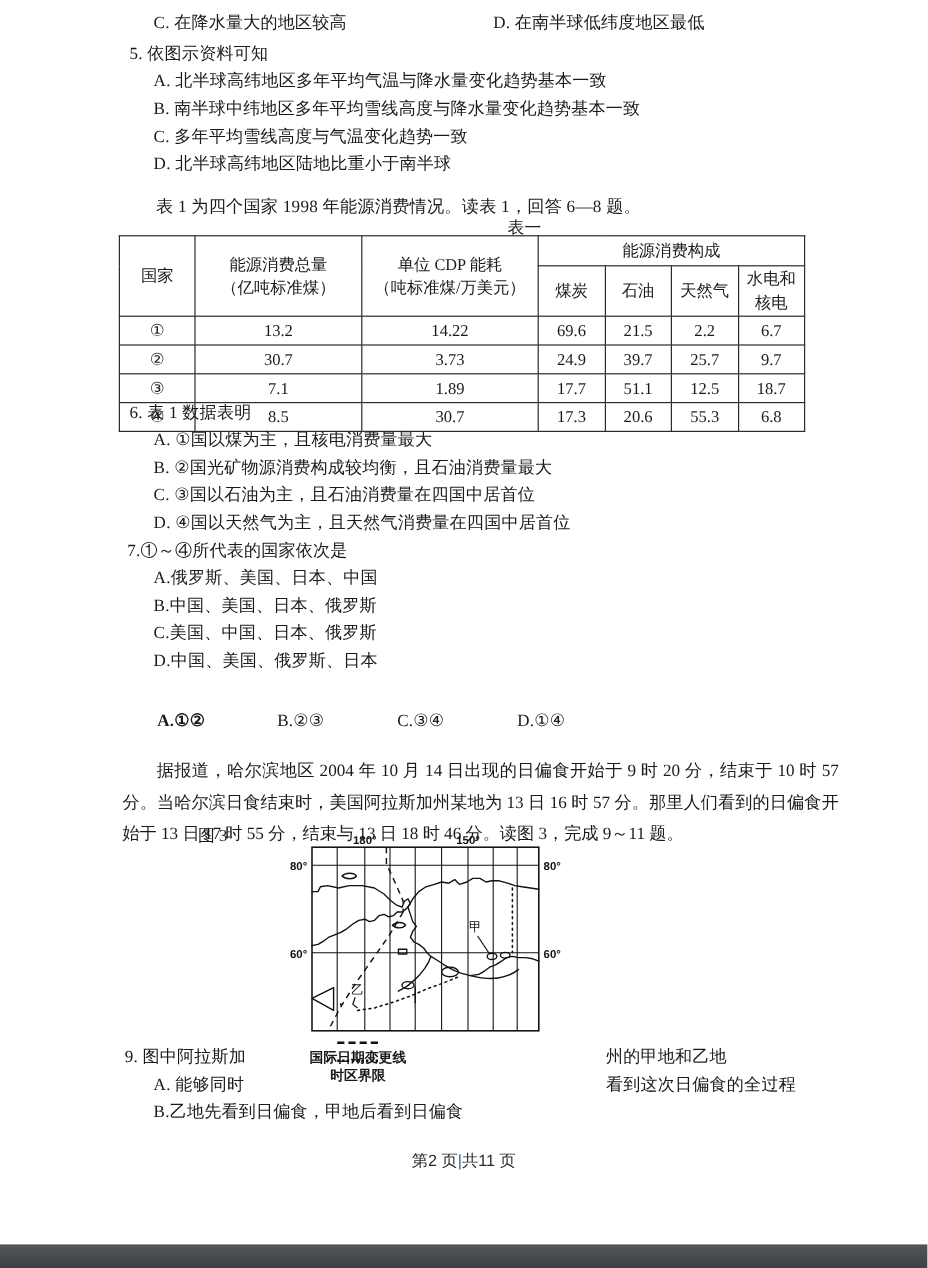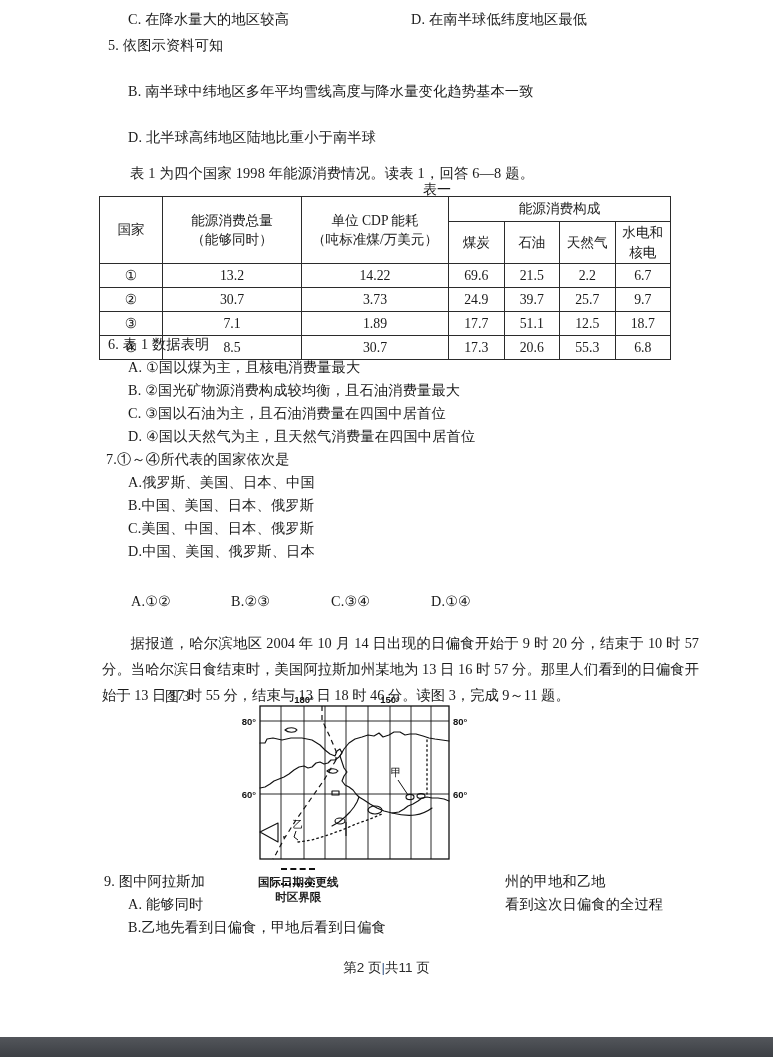--- a/index.html
+++ b/index.html
@@ -134,34 +134,36 @@
 </style>
 </head>
 <body>
 
 <div class="page">
 
   <div class="line opt" style="left:128px; top:12px;">C.  在降水量大的地区较高</div>
   <div class="line opt" style="left:411px; top:12px;">D.  在南半球低纬度地区最低</div>
 
   <div class="line qnum" style="left:108px; top:38px;">5.  依图示资料可知</div>
+  <div class="line opt" style="left:128px; top:61px;">A.  北半球高纬地区多年平均气温与降水量变化趋势基本一致</div>
   <div class="line opt" style="left:128px; top:84px;">B.  南半球中纬地区多年平均雪线高度与降水量变化趋势基本一致</div>
+  <div class="line opt" style="left:128px; top:107px;">C.  多年平均雪线高度与气温变化趋势一致</div>
   <div class="line opt" style="left:128px; top:130px;">D.  北半球高纬地区陆地比重小于南半球</div>
 
   <div class="line" style="left:130px; top:166px; font-size:14.3px;">表 1 为四个国家 1998 年能源消费情况。读表 1，回答 6—8 题。</div>
 
   <div class="tbl-caption" style="left:16px; top:181px; width:772px;padding-left:35px;">表一</div>
 
   <table class="energy">
     <tbody>
         <tr>
       <th rowspan="2" class="cw-country">国家</th>
       <th rowspan="2" class="cw-total hdr-two-line">
         <div>能源消费总量</div>
-        <div>（能够同时）</div>
+        <div>（亿吨标准煤）</div>
       </th>
       <th rowspan="2" class="cw-cdp hdr-two-line">
         <div>单位 CDP 能耗</div>
         <div>（吨标准煤/万美元）</div>
       </th>
       <th colspan="4">能源消费构成</th>
     </tr>
     <tr>
       <th class="cw-coal">煤炭</th>
       <th class="cw-oil">石油</th>
@@ -213,21 +215,21 @@
   <div class="line opt" style="left:128px; top:383px;">B.  ②国光矿物源消费构成较均衡，且石油消费量最大</div>
   <div class="line opt" style="left:128px; top:406px;">C.  ③国以石油为主，且石油消费量在四国中居首位</div>
   <div class="line opt" style="left:128px; top:429px;">D.  ④国以天然气为主，且天然气消费量在四国中居首位</div>
 
   <div class="line qnum" style="left:106px; top:452px;">7.①～④所代表的国家依次是</div>
   <div class="line opt" style="left:128px; top:475px;">A.俄罗斯、美国、日本、中国</div>
   <div class="line opt" style="left:128px; top:498px;">B.中国、美国、日本、俄罗斯</div>
   <div class="line opt" style="left:128px; top:521px;">C.美国、中国、日本、俄罗斯</div>
   <div class="line opt" style="left:128px; top:544px;">D.中国、美国、俄罗斯、日本</div>
 
-  <div class="line opt" style="left:131px; top:594px;">A.①②</div>
+  <div class="line opt" style="left:131px; top:594px;font-weight:bold;">A.①②</div>
   <div class="line opt" style="left:231px; top:594px;">B.②③</div>
   <div class="line opt" style="left:331px; top:594px;">C.③④</div>
   <div class="line opt" style="left:431px; top:594px;">D.①④</div>
 
   <div class="para" style="left:102px; top:630px; width:597px; text-indent:2em;">据报道，哈尔滨地区 2004 年 10 月 14 日出现的日偏食开始于 9 时 20 分，结束于 10 时 57 分。当哈尔滨日食结束时，美国阿拉斯加州某地为 13 日 16 时 57 分。那里人们看到的日偏食开始于 13 日 17 时 55 分，结束与 13 日 18 时 46 分。读图 3，完成 9～11 题。</div>
 
   <div class="fig-label">图 3</div>
 
   <div class="figure-wrap">
     <svg width="245" height="172" viewBox="0 0 245 172">

